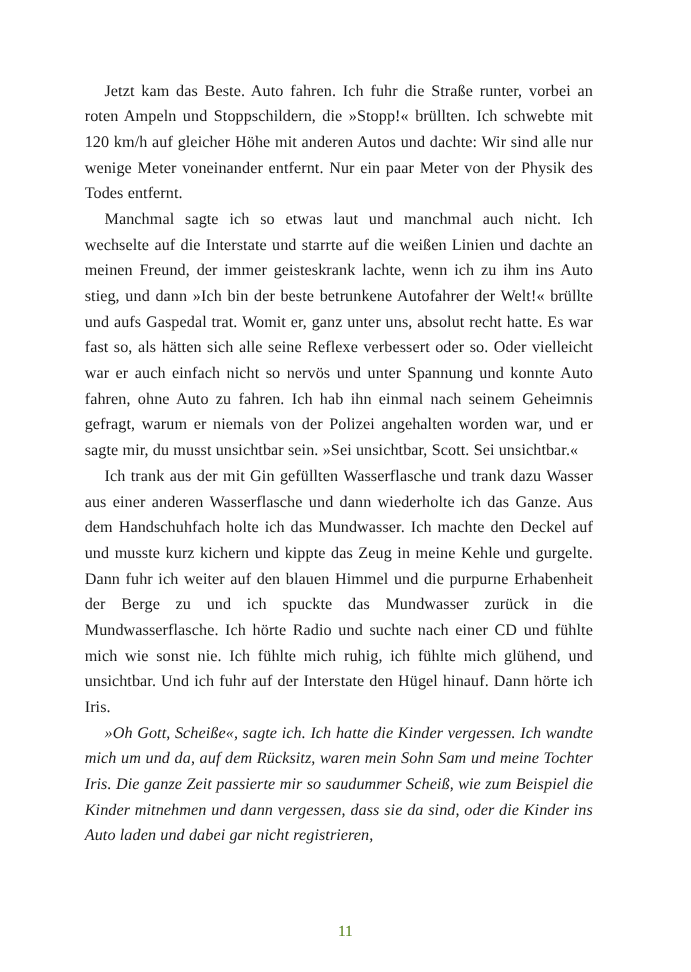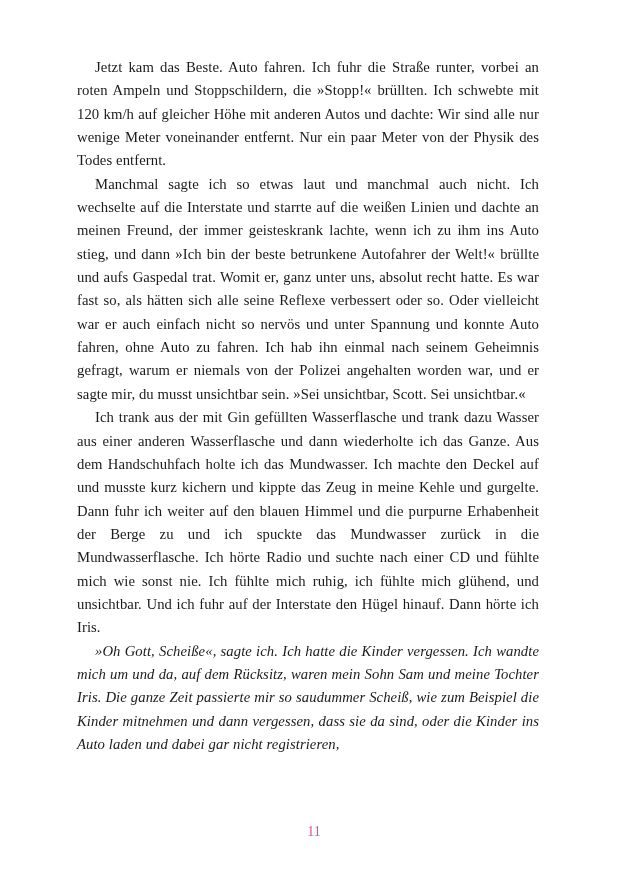--- a/index.html
+++ b/index.html
@@ -14,20 +14,21 @@
     overflow: hidden;
     font-family: "Liberation Serif", "DejaVu Serif", serif;
     color: #1a1a1a;
     -webkit-font-smoothing: antialiased;
   }
 
   .page {
     position: absolute;
     inset: 0;
     background: #ffffff;
+    margin-top: 16px;
   }
 
   .text-block {
     position: absolute;
     left: 77px;
     top: 56px;
     width: 462px;
   }
 
   .para {
@@ -50,21 +51,21 @@
   }
 
   .folio {
     position: absolute;
     left: 0;
     right: 0;
     top: 823px;
     text-align: center;
     font-size: 14px;
     line-height: 18px;
-    color: #ec4899;
+    color: #4d7c0f;
     font-family: "Liberation Serif", "DejaVu Serif", serif;
   }
 </style>
 </head>
 <body>
 
 <div class="page">
 
   <div class="text-block">
     <p class="para">Jetzt kam das Beste. Auto fahren. Ich fuhr die Straße runter, vorbei an roten Ampeln und Stoppschildern, die »Stopp!« brüllten. Ich schwebte mit 120 km/h auf gleicher Höhe mit anderen Autos und dachte: Wir sind alle nur wenige Meter voneinander entfernt. Nur ein paar Meter von der Physik des Todes entfernt.</p>

